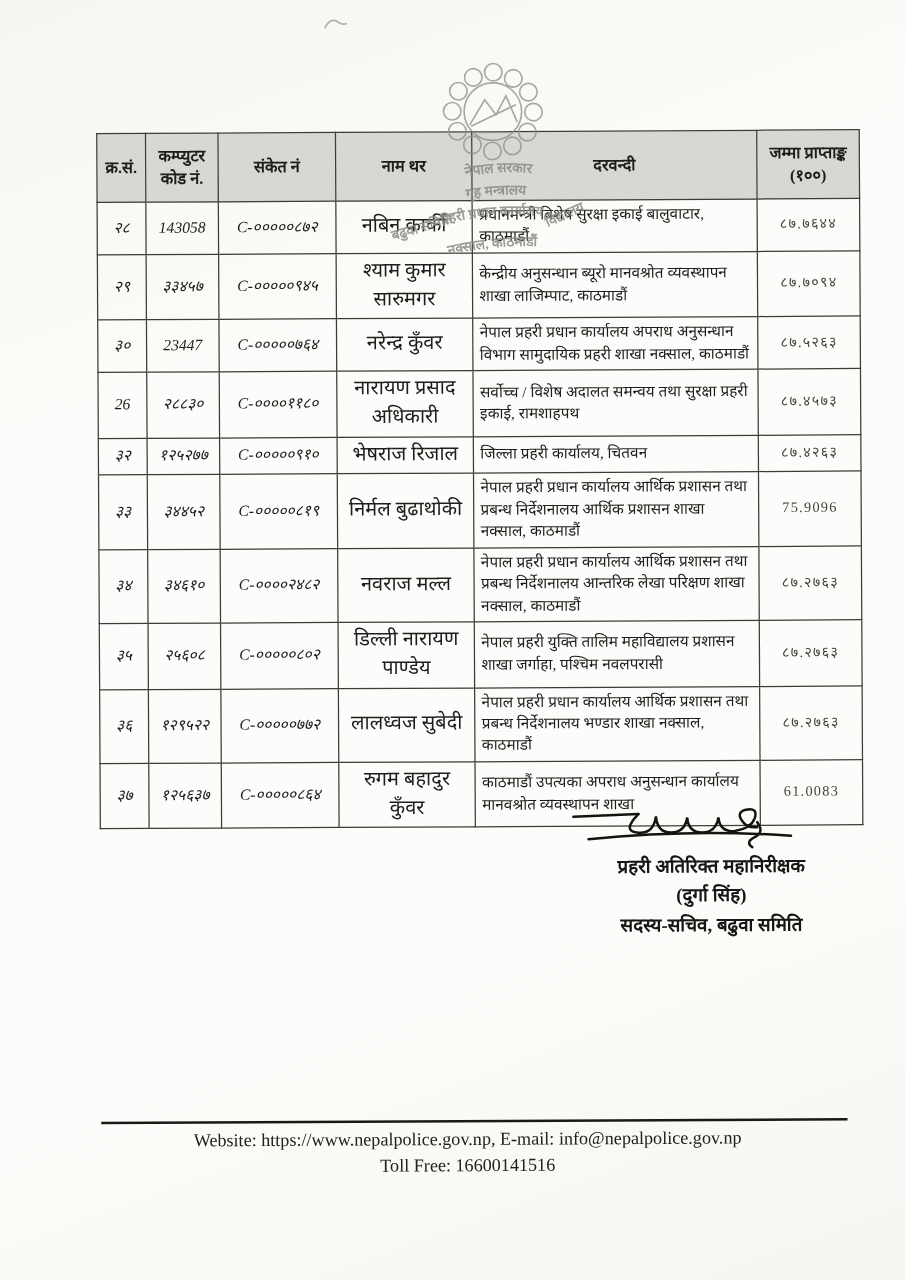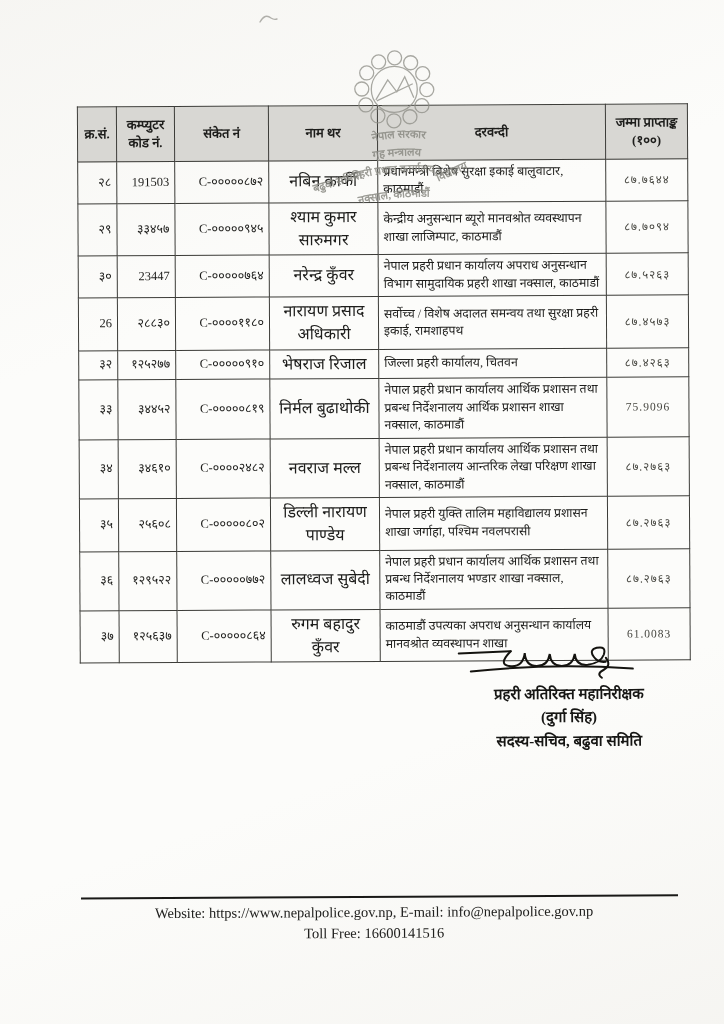--- a/index.html
+++ b/index.html
@@ -35,21 +35,21 @@
   table.results col.c5{width:228px;}
   table.results col.c6{width:82px;}
   table.results th,table.results td{
     border:1.6px solid #3c3c38;
     padding:3px 5px;vertical-align:middle;
   }
   table.results thead th{
     background:#d8d7d3;font-weight:bold;font-size:13px;
     text-align:center;height:48px;line-height:1.35;
   }
-  td.c-center{text-align:right;}
+  td.c-center{text-align:center;font-style:italic;}
   td.c-left{text-align:left;}
   td.name-cell{font-size:16px;text-align:center;}
   td.posting-cell{font-size:12.3px;}
   td.score-cell{font-size:11.5px;color:#45453f;letter-spacing:1px;text-align:center;}
 
   
   .signature-svg{position:absolute;left:452px;top:630px;width:200px;height:52px;z-index:4;}
   .sig-block{
     position:absolute;left:428px;top:684px;width:280px;z-index:4;
     text-align:center;font-weight:bold;font-size:15px;line-height:1.55;color:#161614;
@@ -131,21 +131,21 @@
             <th>कम्प्युटर कोड नं.</th>
             <th>संकेत नं</th>
             <th>नाम थर</th>
             <th>दरवन्दी</th>
             <th>जम्मा प्राप्ताङ्क (१००)</th>
           </tr>
         </thead>
       <tbody>
           <tr>
             <td class="c-center">२८</td>
-            <td class="c-center">191503</td>
+            <td class="c-center">143058</td>
             <td class="c-center">C-०००००८७२</td>
             <td class="c-left name-cell">नबिन कार्की</td>
             <td class="c-left posting-cell">प्रधानमन्त्री बिशेष सुरक्षा इकाई बालुवाटार, काठमाडौं</td>
             <td class="score-cell">८७.७६४४</td>
           </tr>
           <tr>
             <td class="c-center">२९</td>
             <td class="c-center">३३४५७</td>
             <td class="c-center">C-०००००९४५</td>
             <td class="c-left name-cell">श्याम कुमार सारुमगर</td>

